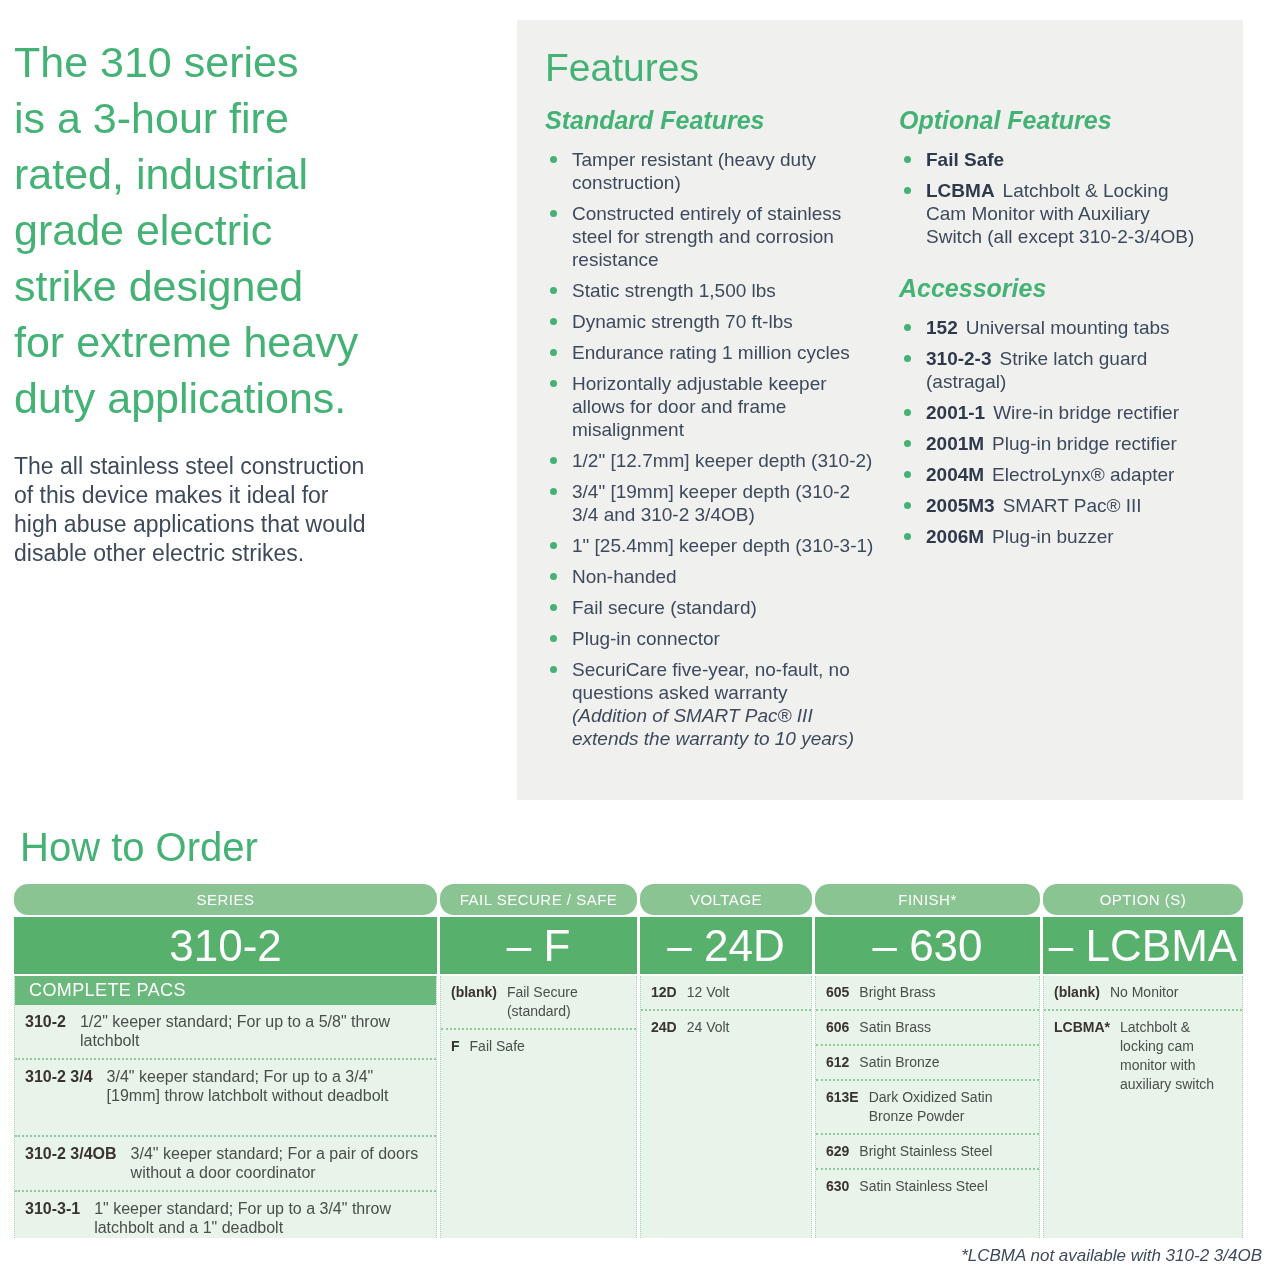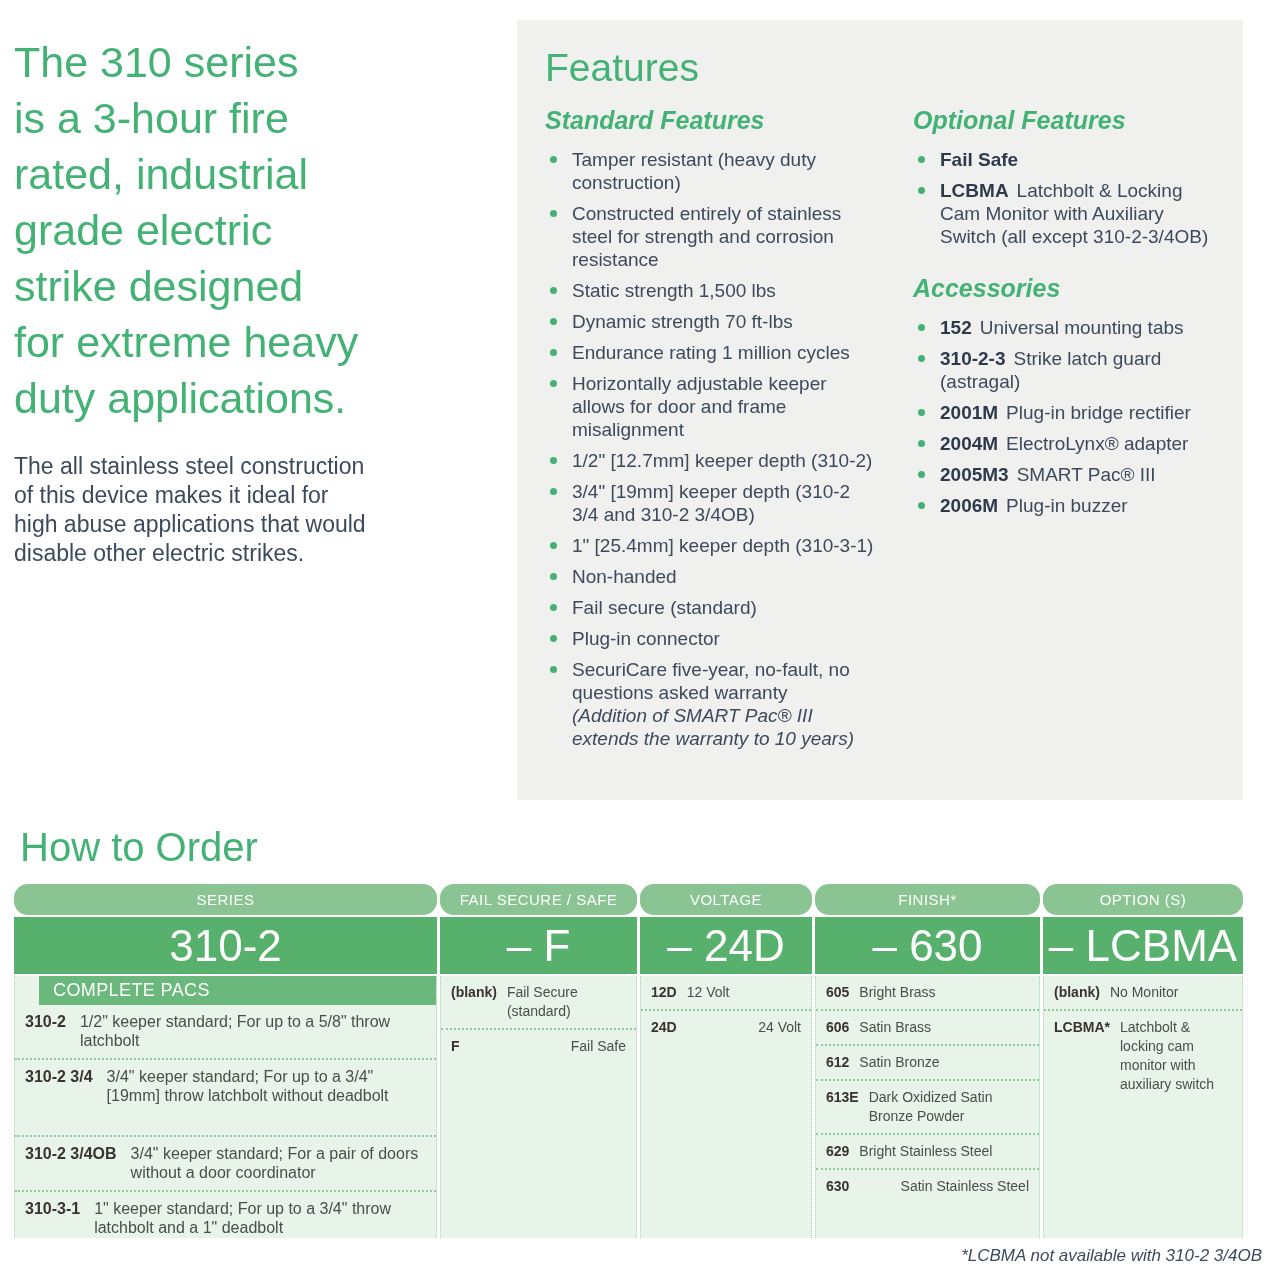--- a/index.html
+++ b/index.html
@@ -7,45 +7,45 @@
     width:1280px;height:1280px;position:relative;background:#ffffff;
     font-family:"Liberation Sans", sans-serif;overflow:hidden;
   }
   
   .intro{position:absolute;left:14px;top:34px;width:440px;}
   .intro-headline{color:#43b274;font-size:43px;line-height:56px;font-weight:400;}
   .intro-body{margin-top:26px;color:#3d4a5c;font-size:23px;line-height:29px;}
   
   .features-panel{position:absolute;left:517px;top:20px;width:726px;height:780px;background:#f0f0ef;}
   .features-title{color:#43b274;font-size:39px;padding:26px 0 0 28px;}
-  .features-cols{display:flex;margin:16px 0 0 28px;gap:38px;}
+  .features-cols{display:flex;margin:16px 0 0 28px;gap:24px;}
   .fcol-left{width:330px;}
   .fcol-right{width:308px;}
   .fsub{color:#43b274;font-size:25px;font-style:italic;font-weight:bold;margin-bottom:13px;}
   .fsub.second{margin-top:26px;}
   .fitem{display:flex;margin-bottom:8px;color:#3d4a5c;font-size:19px;line-height:23px;}
   .fbullet{width:7px;height:7px;border-radius:50%;background:#43b274;margin:8px 15px 0 5px;flex-shrink:0;}
   .fcode{font-weight:bold;color:#2e3a4c;margin-right:8px;}
   .fnote{display:block;font-style:italic;}
   
   .order-title{position:absolute;left:20px;top:825px;color:#43b274;font-size:40px;}
   .order-table{position:absolute;left:14px;top:884px;width:1252px;display:flex;gap:3px;}
   .ocol{display:flex;flex-direction:column;gap:2px;}
   .w0{width:423px}.w1{width:197px}.w2{width:172px}.w3{width:225px}.w4{width:200px}
   .ohead{height:31px;background:#8bc493;color:#fff;display:flex;align-items:center;justify-content:center;font-size:15px;letter-spacing:0.5px;border-radius:14px;}
   .ocode{height:57px;background:#57b16d;color:#fff;display:flex;align-items:center;justify-content:center;font-size:44px;}
   .obody{height:262px;background:#e8f3ea;box-sizing:border-box;border-left:1px dotted #a8d6b3;border-right:1px dotted #a8d6b3;overflow:hidden;}
-  .pacs-band{height:29px;background:#6ab87b;color:#fff;font-size:18px;display:flex;align-items:center;padding-left:14px;letter-spacing:0.4px;margin-left:24px;}
+  .pacs-band{height:29px;background:#6ab87b;color:#fff;font-size:18px;display:flex;align-items:center;padding-left:14px;letter-spacing:0.4px;}
   .srow{display:flex;padding:7px 10px 8px 10px;border-bottom:2px dotted #8fcb9d;font-size:16px;line-height:19px;color:#4a4f48;}
   .srow.gap{padding-bottom:30px;}
   .srow.last{border-bottom:none;}
   .tcode{font-weight:bold;color:#39342c;margin-right:14px;white-space:nowrap;}
   .tdesc{max-width:320px;}
   .krow{display:flex;padding:7px 10px;border-bottom:2px dotted #8fcb9d;font-size:14px;line-height:19px;color:#4a4f48;}
-  .krow.last{border-bottom:none;justify-content:space-between;}
+  .krow.last{border-bottom:none;}
   .krow .tcode{margin-right:10px;}
   .footnote{position:absolute;right:18px;top:1246px;font-style:italic;color:#3d4a5c;font-size:17px;}
 </style>
 </head>
 <body>
 
 <div>
 
   <div class="intro">
     <div class="intro-headline">
@@ -140,20 +140,24 @@
         <div class="fitem">
             <span class="fbullet"></span>
             <span><span class="fcode">152</span><span>Universal mounting tabs</span></span>
           </div>
         <div class="fitem">
             <span class="fbullet"></span>
             <span><span class="fcode">310-2-3</span><span>Strike latch guard (astragal)</span></span>
           </div>
         <div class="fitem">
             <span class="fbullet"></span>
+            <span><span class="fcode">2001-1</span><span>Wire-in bridge rectifier</span></span>
+          </div>
+        <div class="fitem">
+            <span class="fbullet"></span>
             <span><span class="fcode">2001M</span><span>Plug-in bridge rectifier</span></span>
           </div>
         <div class="fitem">
             <span class="fbullet"></span>
             <span><span class="fcode">2004M</span><span>ElectroLynx® adapter</span></span>
           </div>
         <div class="fitem">
             <span class="fbullet"></span>
             <span><span class="fcode">2005M3</span><span>SMART Pac® III</span></span>
           </div>

